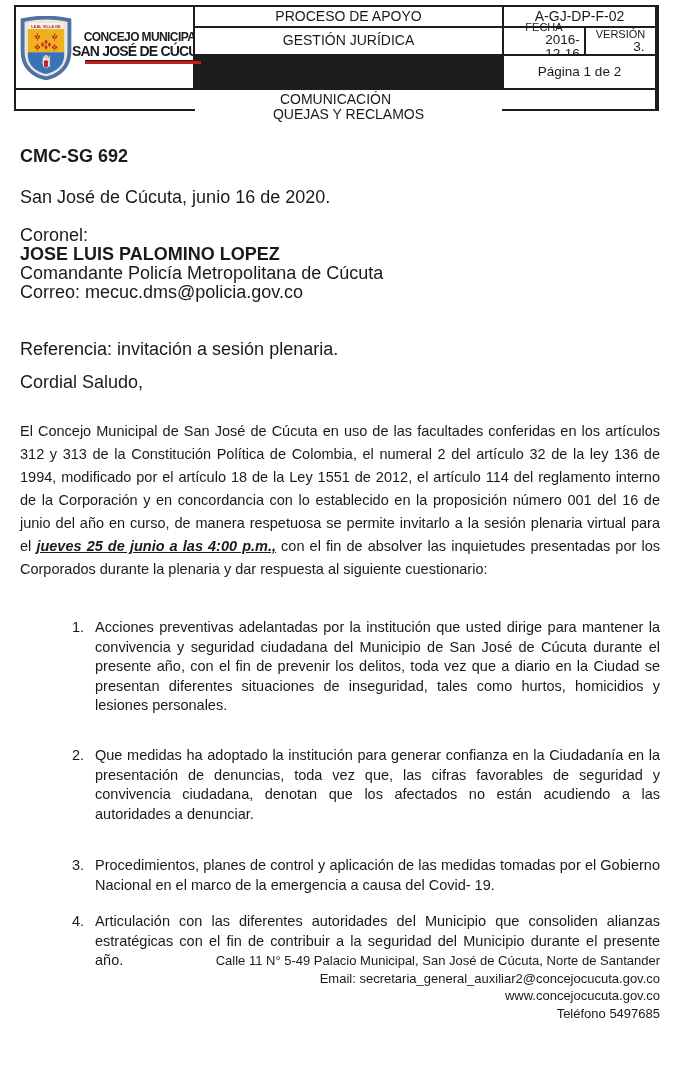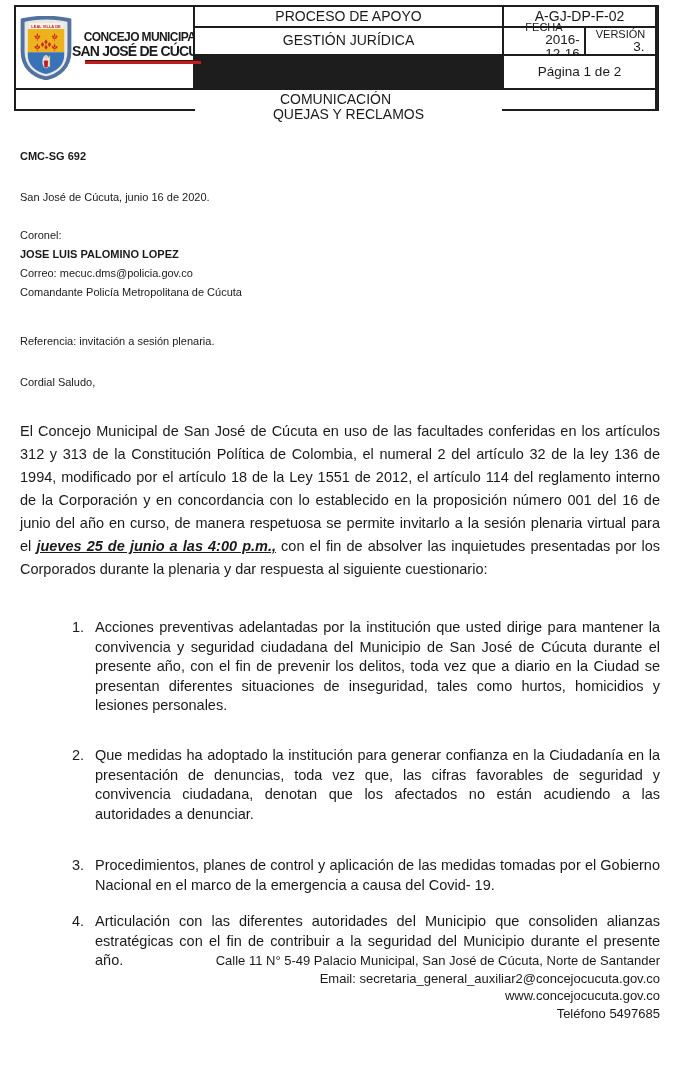--- a/index.html
+++ b/index.html
@@ -36,26 +36,26 @@
   .logo-wrap { display:flex; align-items:center; width:100%; height:100%; }
   .crest { flex:0 0 52px; height:64px; margin-left:3px; }
   .logo-text { flex:1; display:flex; flex-direction:column; align-items:center; }
   .org1 { font-weight:bold; font-size:12px; letter-spacing:-0.6px; white-space:nowrap; }
   .org2 { font-weight:bold; font-size:14px; letter-spacing:-0.8px; white-space:nowrap; }
   .logo-rule { width:116px; height:3px; margin-top:1px; background:#c01c1c;
     box-shadow:0 -1px 0 #3a1010; }
 
   
   .abs { position:absolute; left:20px; width:640px; }
-  .fs { font-size:11px; line-height:19px; }
+  .fs { font-size:18px; line-height:19px; }
   .bold { font-weight:bold; }
   .ref-number   { top:147px; }
   .date-line    { top:188px; }
   .recipient    { top:226px; }
-  .reference    { top:332px; }
+  .reference    { top:340px; }
   .greeting     { top:373px; }
   .main-para    { top:420px; text-align:justify; line-height:23px; font-size:14.5px; }
   .hl { font-weight:bold; font-style:italic; text-decoration:underline; }
 
   .q-item { position:absolute; left:65px; width:595px; display:flex;
     font-size:14.5px; line-height:19.5px; }
   .q-num  { flex:0 0 30px; box-sizing:border-box; padding-left:7px; }
   .q-text { flex:1; text-align:justify; }
   .q1 { top:618px; } .q2 { top:746px; } .q3 { top:856px; } .q4 { top:912px; }
 
@@ -132,22 +132,22 @@
     <div class="cell cell-pagina">Página 1 de 2</div>
     <div class="cell cell-comunicacion">COMUNICACIÓN</div>
   </div>
 
   <div class="abs fs bold ref-number">CMC-SG 692</div>
   <div class="abs fs date-line">San José de Cúcuta, junio 16 de 2020.</div>
 
   <div class="abs fs recipient">
     <div>Coronel:</div>
     <div class="bold">JOSE LUIS PALOMINO LOPEZ</div>
+    <div>Comandante Policía Metropolitana de Cúcuta</div>
     <div>Correo: mecuc.dms@policia.gov.co</div>
-    <div>Comandante Policía Metropolitana de Cúcuta</div>
   </div>
 
   <div class="abs fs reference">Referencia: invitación a sesión plenaria.</div>
   <div class="abs fs greeting">Cordial Saludo,</div>
 
   <div class="abs main-para"><span>El Concejo Municipal de San José de Cúcuta en uso de las facultades conferidas en los artículos 312 y 313 de la Constitución Política de Colombia, el numeral 2 del artículo 32 de la ley 136 de 1994, modificado por el artículo 18 de la Ley 1551 de 2012, el artículo 114 del reglamento interno de la Corporación y en concordancia con lo establecido en la proposición número 001 del 16 de junio del año en curso, de manera respetuosa se permite invitarlo a la sesión plenaria virtual para el </span><span class="hl">jueves 25 de junio a las 4:00 p.m.,</span><span> con el fin de absolver las inquietudes presentadas por los Corporados durante la plenaria y dar respuesta al siguiente cuestionario:</span></div>
 
   <div class="q-item q1">
     <span class="q-num">1.</span>
     <span class="q-text">Acciones preventivas adelantadas por la institución que usted dirige para mantener la convivencia y seguridad ciudadana del Municipio de San José de Cúcuta durante el presente año, con el fin de prevenir los delitos, toda vez que a diario en la Ciudad se presentan diferentes situaciones de inseguridad, tales como hurtos, homicidios y lesiones personales.</span>

